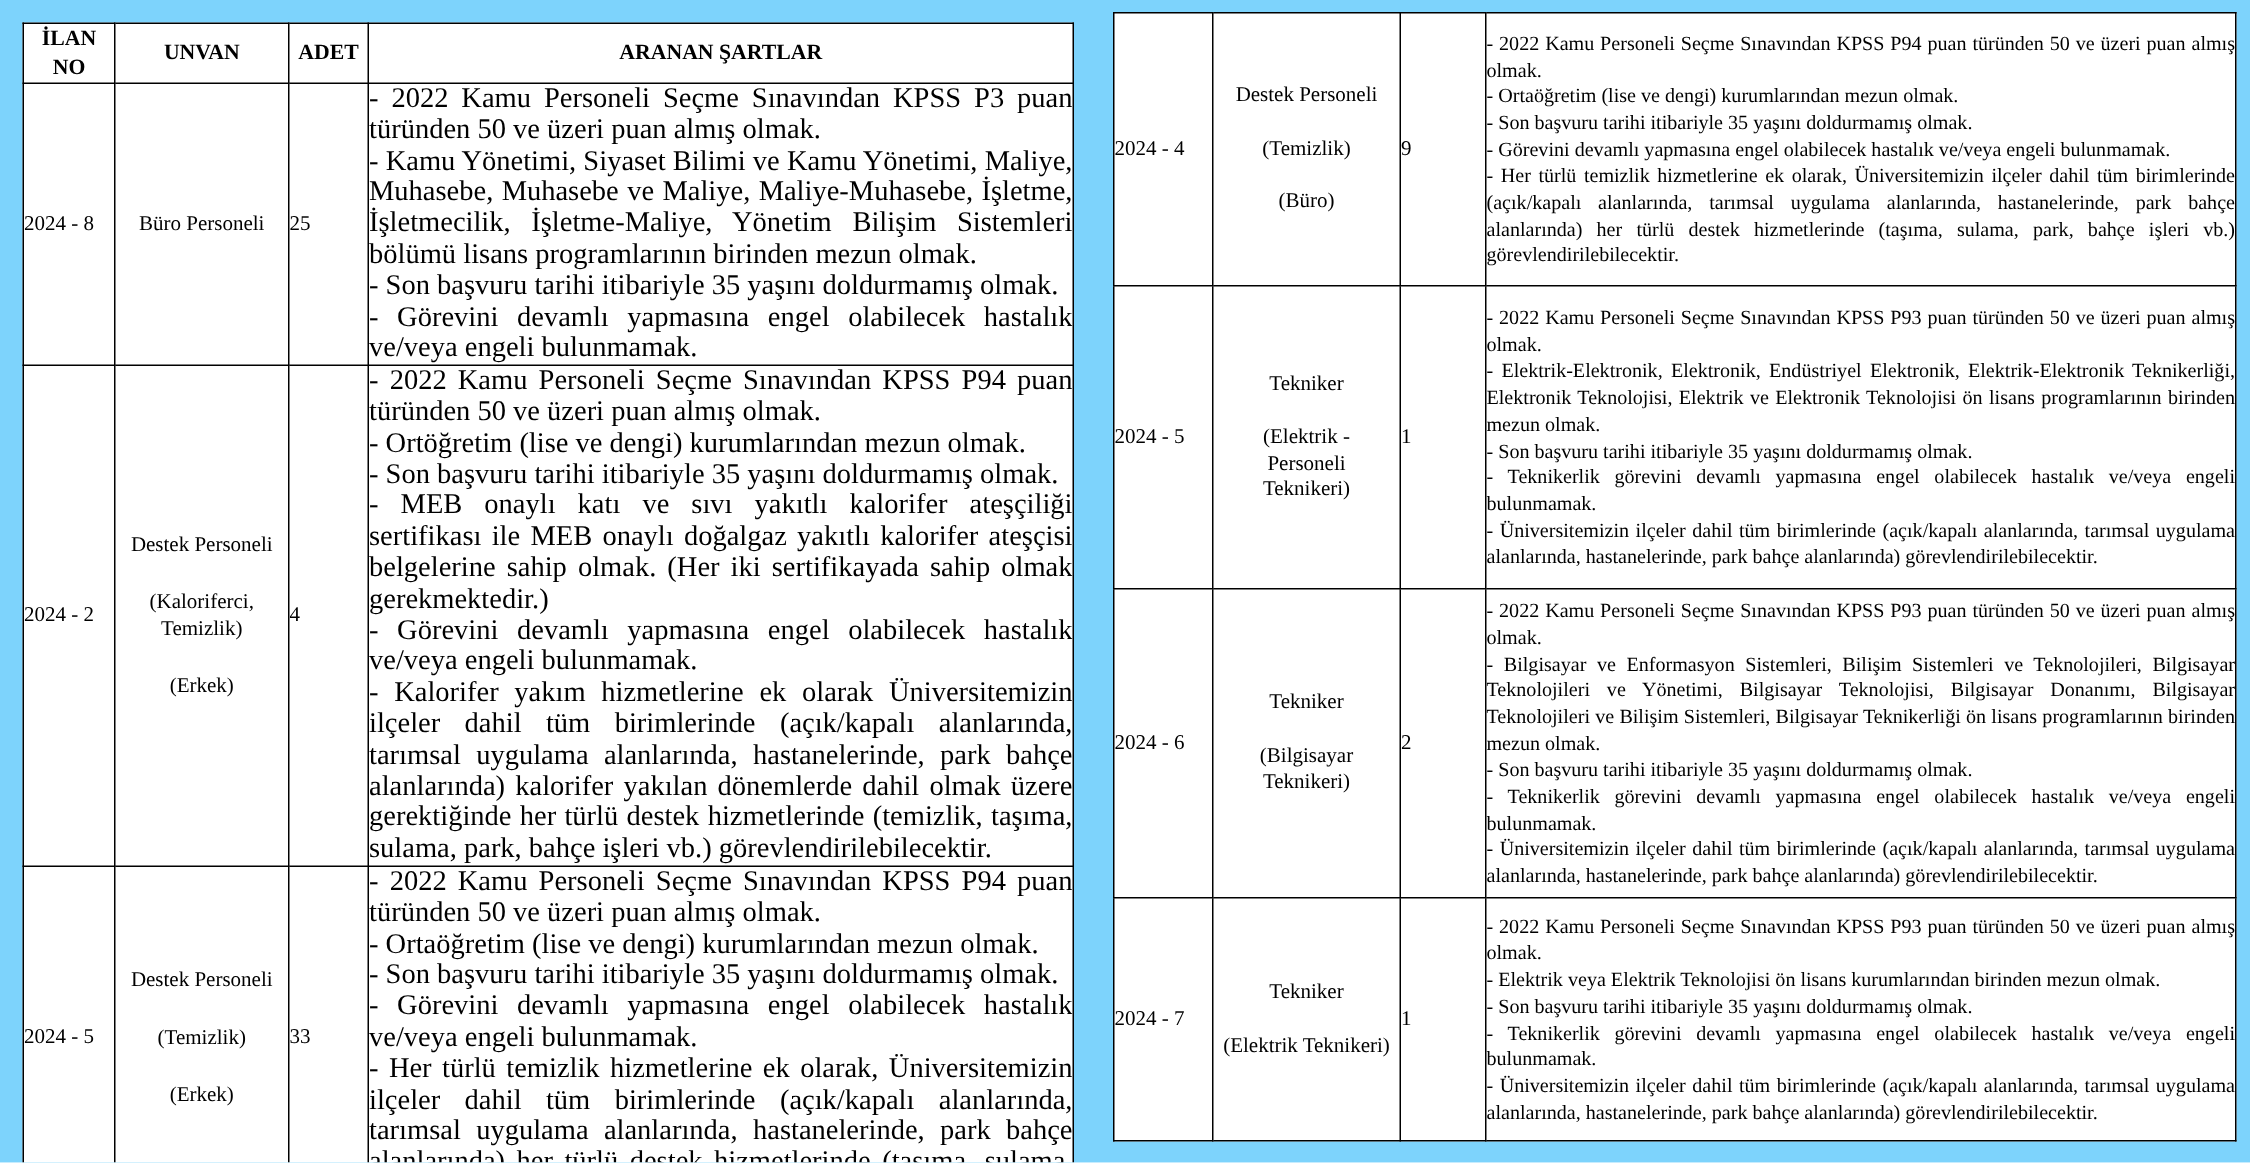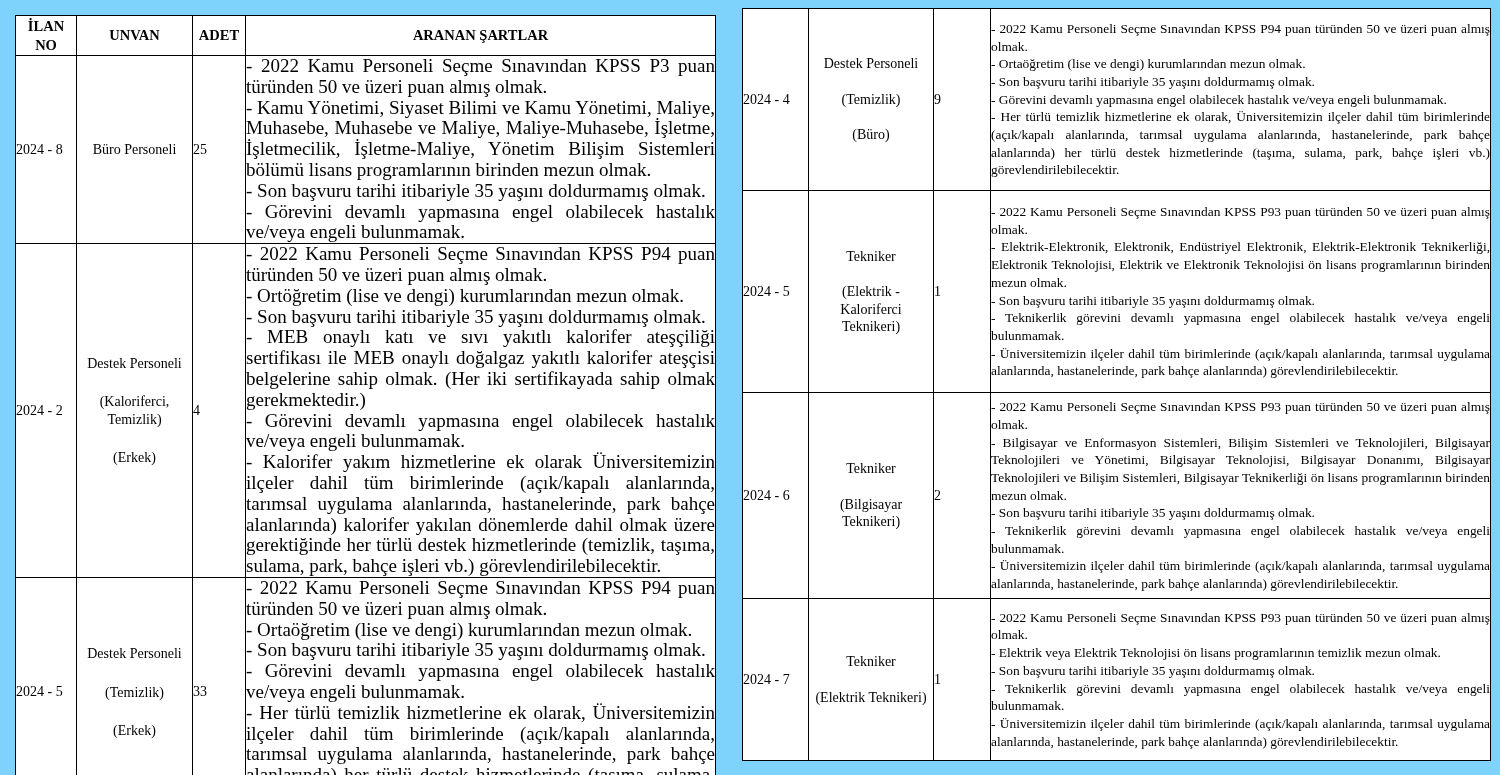--- a/index.html
+++ b/index.html
@@ -174,21 +174,21 @@
             <p class="req">- Son başvuru tarihi itibariyle 35 yaşını doldurmamış olmak.</p>
             <p class="req">- Görevini devamlı yapmasına engel olabilecek hastalık ve/veya engeli bulunmamak.</p>
             <p class="req">- Her türlü temizlik hizmetlerine ek olarak, Üniversitemizin ilçeler dahil tüm birimlerinde (açık/kapalı alanlarında, tarımsal uygulama alanlarında, hastanelerinde, park bahçe alanlarında) her türlü destek hizmetlerinde (taşıma, sulama, park, bahçe işleri vb.) görevlendirilebilecektir.</p>
           </td>
         </tr>
         <tr style="height: 202px;">
           <td class="c-ilan">2024 - 5</td>
           <td class="c-unvan">
             <div class="unvan-stack">
               <div class="unvan-line">Tekniker</div>
-              <div class="unvan-line">(Elektrik - Kaloriferci Teknikeri)</div>
+              <div class="unvan-line">(Elektrik - Personeli Teknikeri)</div>
             </div>
           </td>
           <td class="c-adet">1</td>
           <td class="c-sartlar">
             <p class="req">- 2022 Kamu Personeli Seçme Sınavından KPSS P93 puan türünden 50 ve üzeri puan almış olmak.</p>
             <p class="req">- Elektrik-Elektronik, Elektronik, Endüstriyel Elektronik, Elektrik-Elektronik Teknikerliği, Elektronik Teknolojisi, Elektrik ve Elektronik Teknolojisi ön lisans programlarının birinden mezun olmak.</p>
             <p class="req">- Son başvuru tarihi itibariyle 35 yaşını doldurmamış olmak.</p>
             <p class="req">- Teknikerlik görevini devamlı yapmasına engel olabilecek hastalık ve/veya engeli bulunmamak.</p>
             <p class="req">- Üniversitemizin ilçeler dahil tüm birimlerinde (açık/kapalı alanlarında, tarımsal uygulama alanlarında, hastanelerinde, park bahçe alanlarında) görevlendirilebilecektir.</p>
           </td>
@@ -214,21 +214,21 @@
           <td class="c-ilan">2024 - 7</td>
           <td class="c-unvan">
             <div class="unvan-stack">
               <div class="unvan-line">Tekniker</div>
               <div class="unvan-line">(Elektrik Teknikeri)</div>
             </div>
           </td>
           <td class="c-adet">1</td>
           <td class="c-sartlar">
             <p class="req">- 2022 Kamu Personeli Seçme Sınavından KPSS P93 puan türünden 50 ve üzeri puan almış olmak.</p>
-            <p class="req">- Elektrik veya Elektrik Teknolojisi ön lisans programlarının temizlik mezun olmak.</p>
+            <p class="req">- Elektrik veya Elektrik Teknolojisi ön lisans kurumlarından birinden mezun olmak.</p>
             <p class="req">- Son başvuru tarihi itibariyle 35 yaşını doldurmamış olmak.</p>
             <p class="req">- Teknikerlik görevini devamlı yapmasına engel olabilecek hastalık ve/veya engeli bulunmamak.</p>
             <p class="req">- Üniversitemizin ilçeler dahil tüm birimlerinde (açık/kapalı alanlarında, tarımsal uygulama alanlarında, hastanelerinde, park bahçe alanlarında) görevlendirilebilecektir.</p>
           </td>
         </tr>
       </tbody>
   </table>
 
 </div>
 

